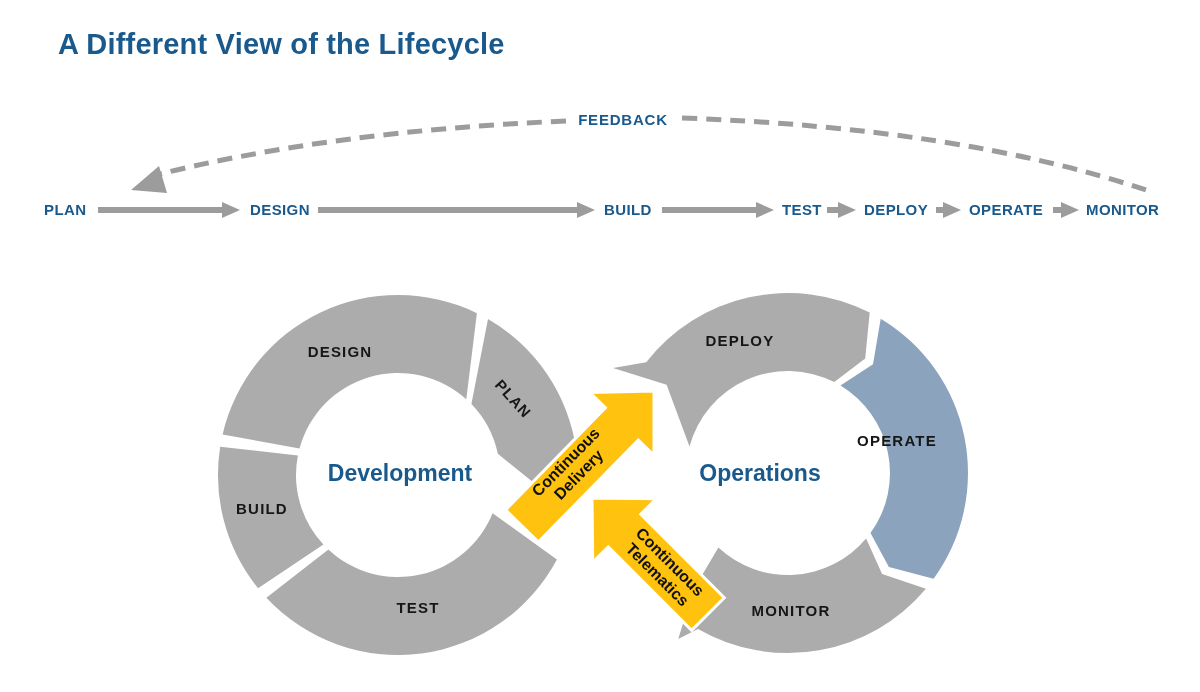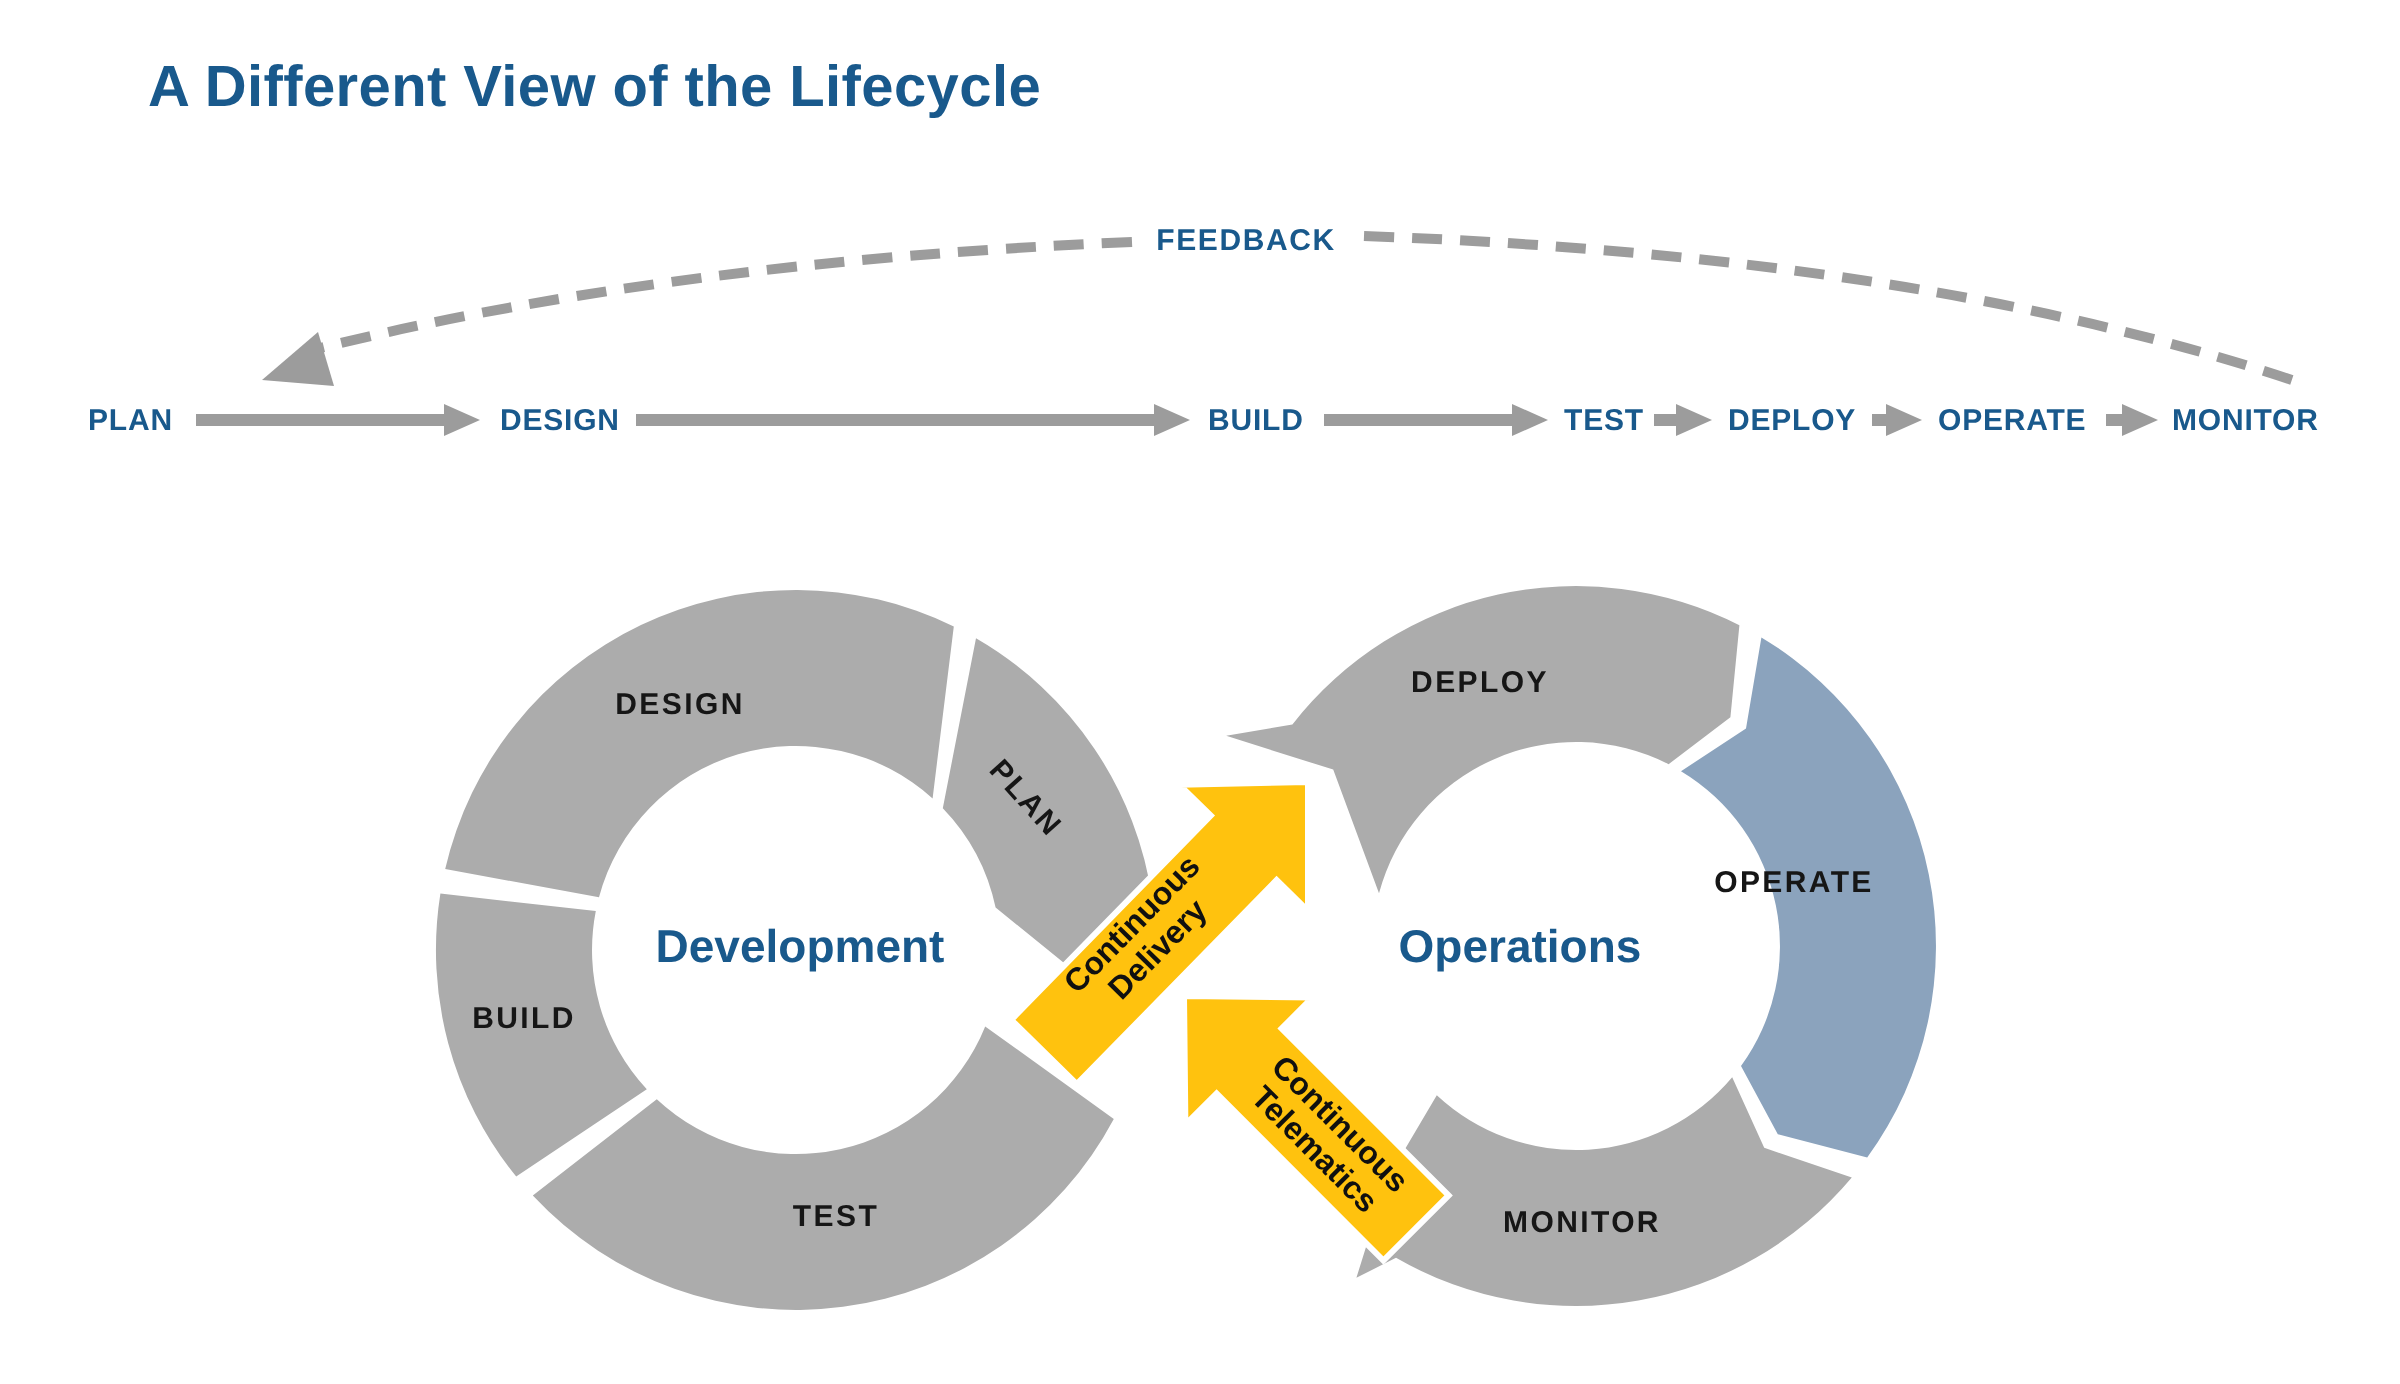--- a/index.html
+++ b/index.html
@@ -1,17 +1,17 @@
 <!DOCTYPE html>
 <html><head>
 <meta charset="utf-8">
 <style>
   html,body{margin:0;padding:0;background:#ffffff;width:1200px;height:692px;overflow:hidden;}
   body{font-family:"Liberation Sans","DejaVu Sans",sans-serif;position:relative;}
-  .page-title{position:absolute;left:74px;top:28px;font-size:29px;font-weight:bold;color:#19598C;letter-spacing:0.2px;}
+  .page-title{position:absolute;left:58px;top:28px;font-size:29px;font-weight:bold;color:#19598C;letter-spacing:0.2px;}
   svg{position:absolute;left:0;top:0;}
   .tl-label{font:bold 15px "Liberation Sans",sans-serif;fill:#19598C;letter-spacing:0.4px;}
   .fb-label{font:bold 15px "Liberation Sans",sans-serif;fill:#19598C;letter-spacing:0.8px;}
   .seg-label{font:bold 15px "Liberation Sans",sans-serif;fill:#161616;letter-spacing:1.2px;}
   .center-label{font:bold 23px "Liberation Sans",sans-serif;fill:#19598C;}
   .conn-label{font:bold 16px "Liberation Sans",sans-serif;fill:#101010;}
   .fb-dash{stroke:#9C9C9C;stroke-width:5;fill:none;stroke-dasharray:15 9;}
 </style>
 </head>
 <body>

